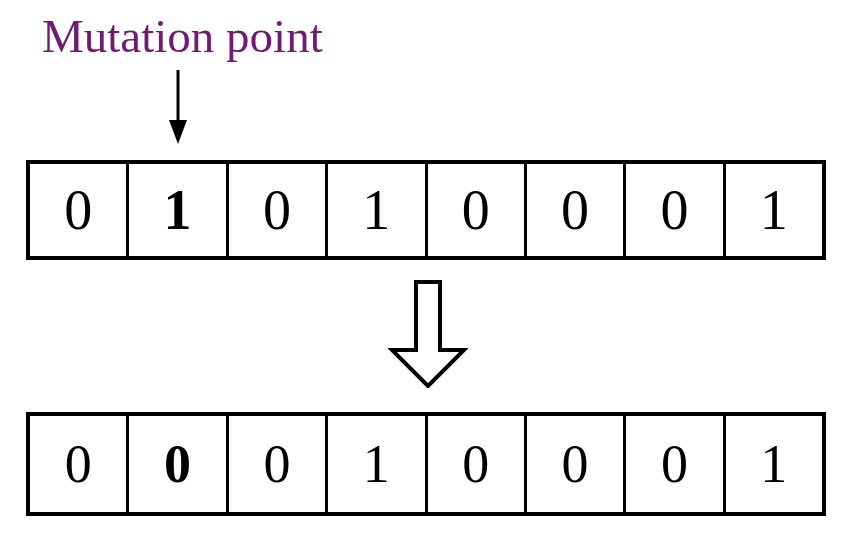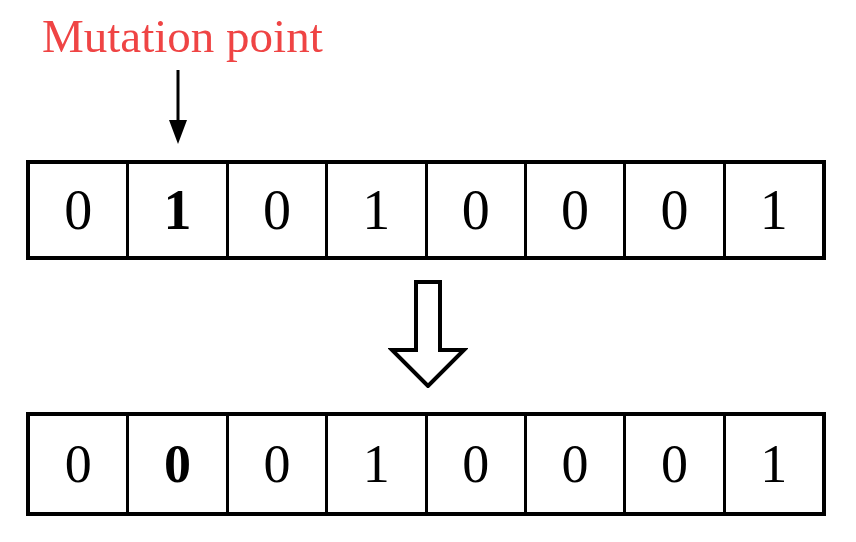--- a/index.html
+++ b/index.html
@@ -27,21 +27,21 @@
   
   .mutation-label {
     position: absolute;
     left: 42px;
     top: 10px;
     font-size: 47px;
     line-height: 52px;
     letter-spacing: 0px;
     white-space: nowrap;
     font-family: "Liberation Serif", "DejaVu Serif", serif;
-    color: #ef4444;
+    color: #701a75;
   }
 
   
   .pointer-arrow {
     position: absolute;
     left: 160px;
     top: 68px;
     width: 40px;
     height: 78px;
   }

